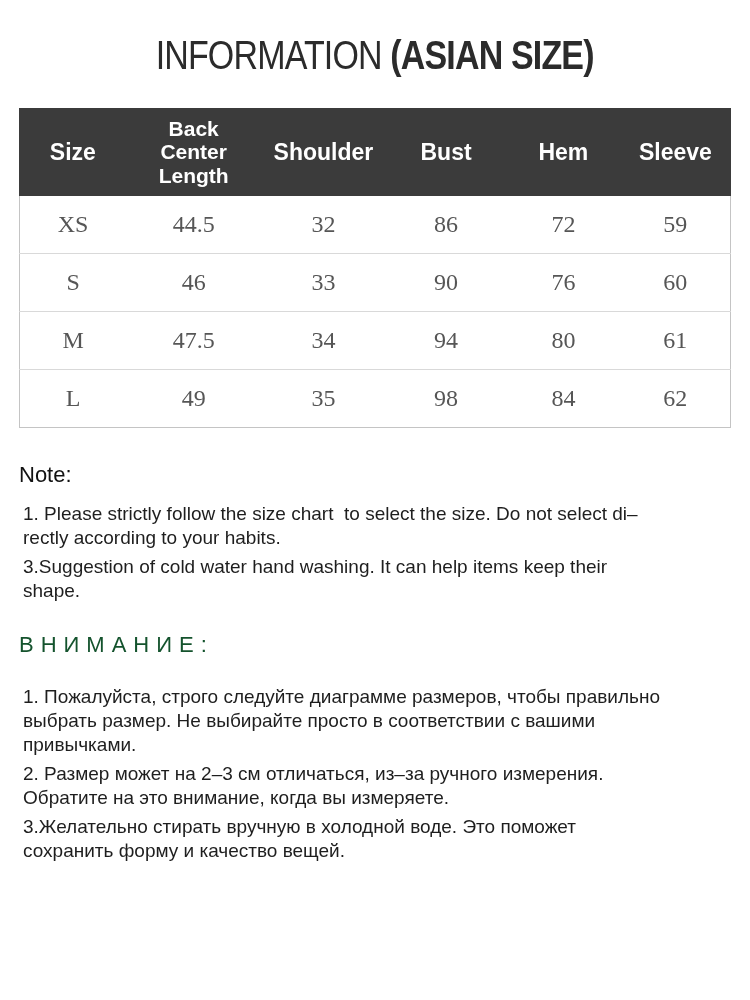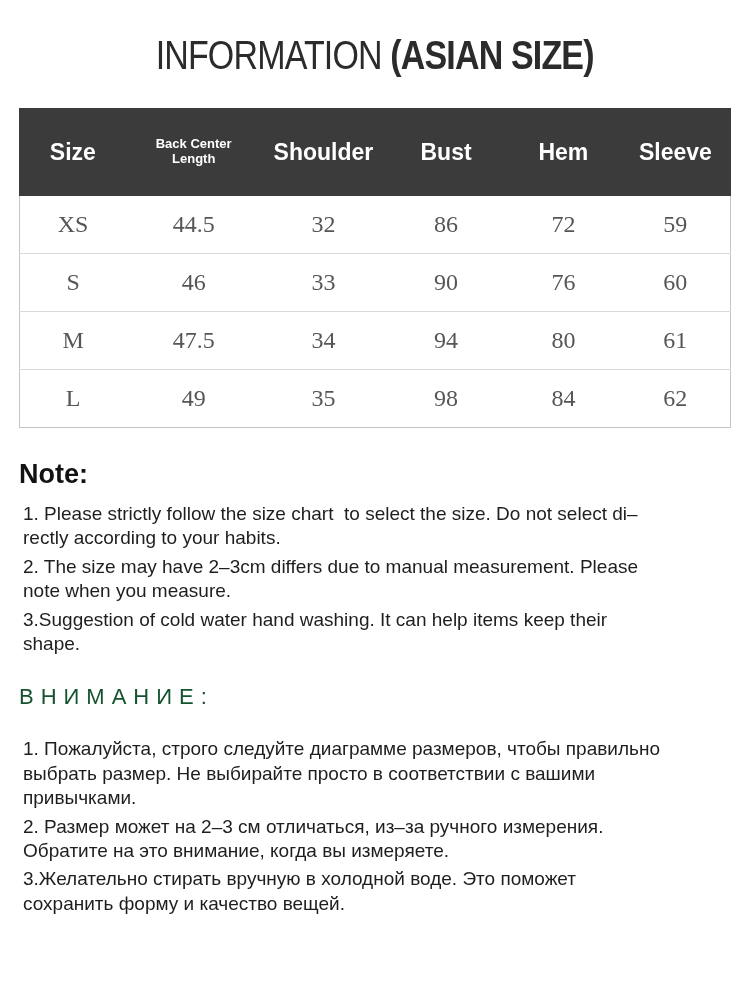--- a/index.html
+++ b/index.html
@@ -38,42 +38,42 @@
     background: #3b3b3b;
     color: #ffffff;
     height: 87px;
     padding: 0;
     font-weight: 700;
     font-size: 23px;
     text-align: center;
     vertical-align: middle;
     border: 1px solid #3b3b3b;
   }
-  thead th.th-small { font-size: 13px; line-height: 1.12; padding: 0 8px; }
+  thead th.th-small { font-size: 21px; line-height: 1.12; padding: 0 8px; }
   tbody td {
     height: 58px;
     padding: 0;
     text-align: center;
     vertical-align: middle;
     font-size: 24px;
     color: #565656;
     border-top: 1px solid #d9d9d9;
     border-left: none; border-right: none; border-bottom: none;
     background: #ffffff;
     font-family: Liberation Serif, serif;
   }
   col.c1 { width: 15%; }  col.c2 { width: 19%; }
   col.c3 { width: 17.5%; } col.c4 { width: 17%; }
   col.c5 { width: 16%; }  col.c6 { width: 15.5%; }
 
   
   h2.note-heading {
     margin: 31px 0 0 0;
-    font-size: 27px; line-height: 31px;
-    font-weight: 700; color: #121212;
+    font-size: 22px; line-height: 31px;
+    font-weight: 400; color: #121212;
   }
   h2.attention-heading {
     margin: 28px 0 0 0;
     font-size: 22px; line-height: 26px;
     font-weight: 500; color: #14532d;
     letter-spacing: 7px;
   }
   .paras { margin-top: 12px; }
   .paras.ru { margin-top: 27px; }
   .paras p {
@@ -145,22 +145,20 @@
         <td>84</td>
         <td>62</td>
       </tr>
     </tbody>
   </table>
 
   <h2 class="note-heading">Note:</h2>
   <div class="paras">
     <p>1. Please strictly follow the size chart  to select the size. Do not select di–
 rectly according to your habits.</p>
-    <p>2. The size may have 2–3cm differs due to manual measurement. Please
-note when you measure.</p>
     <p>3.Suggestion of cold water hand washing. It can help items keep their
 shape.</p>
   </div>
 
   <h2 class="attention-heading">ВНИМАНИЕ:</h2>
   <div class="paras ru">
     <p>1. Пожалуйста, строго следуйте диаграмме размеров, чтобы правильно
 выбрать размер. Не выбирайте просто в соответствии с вашими
 привычками.</p>
     <p>2. Размер может на 2–3 см отличаться, из–за ручного измерения.

